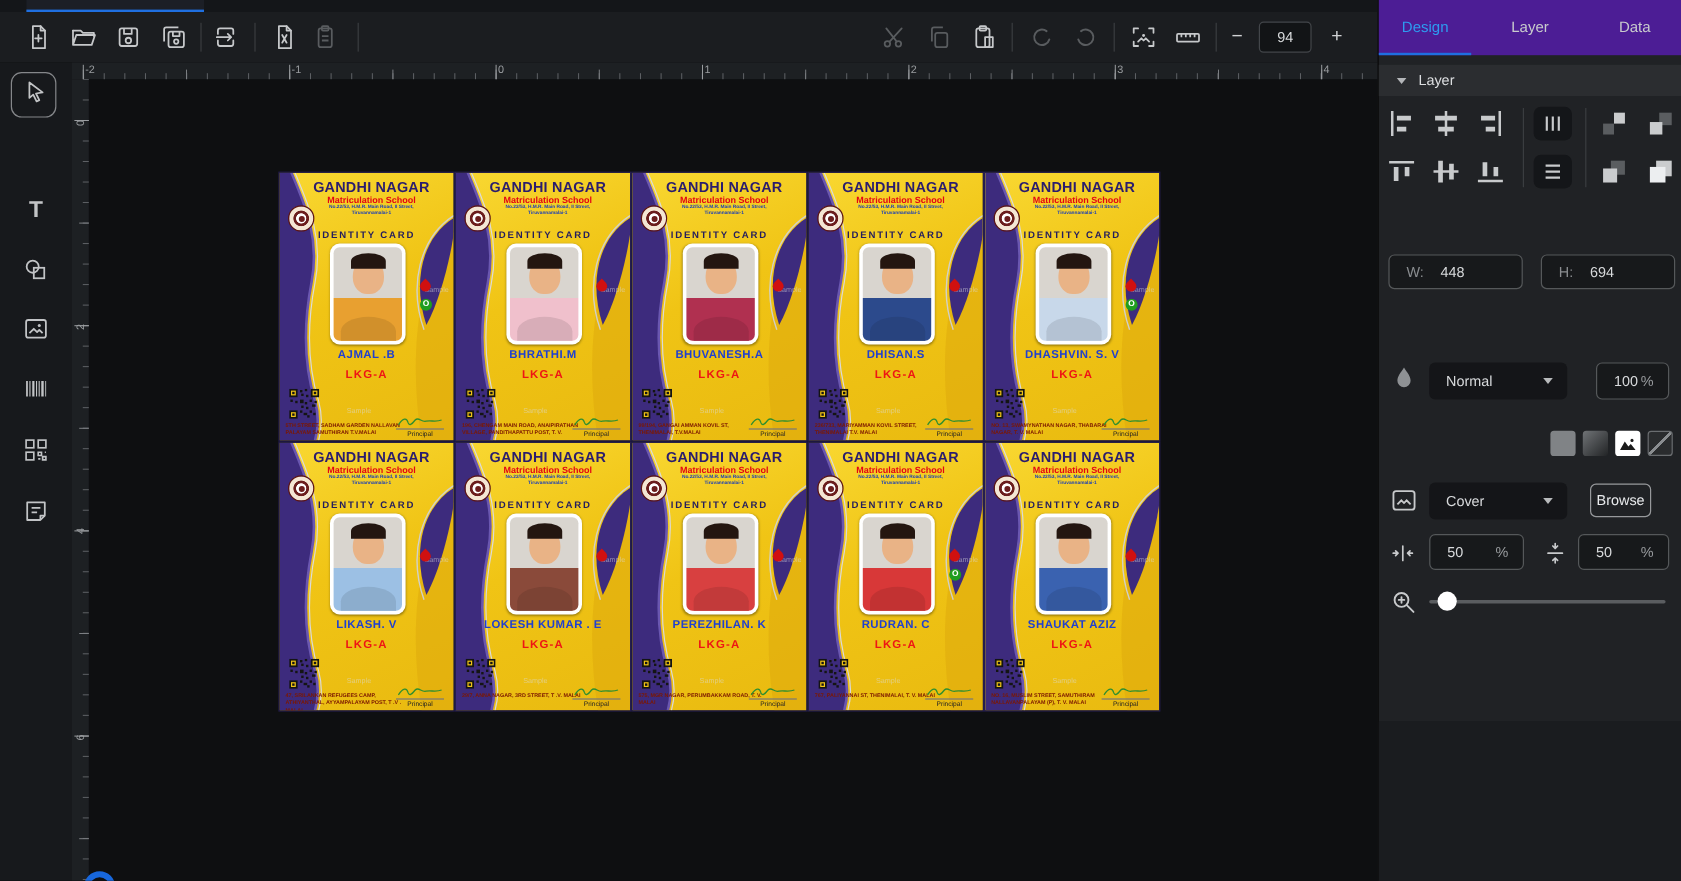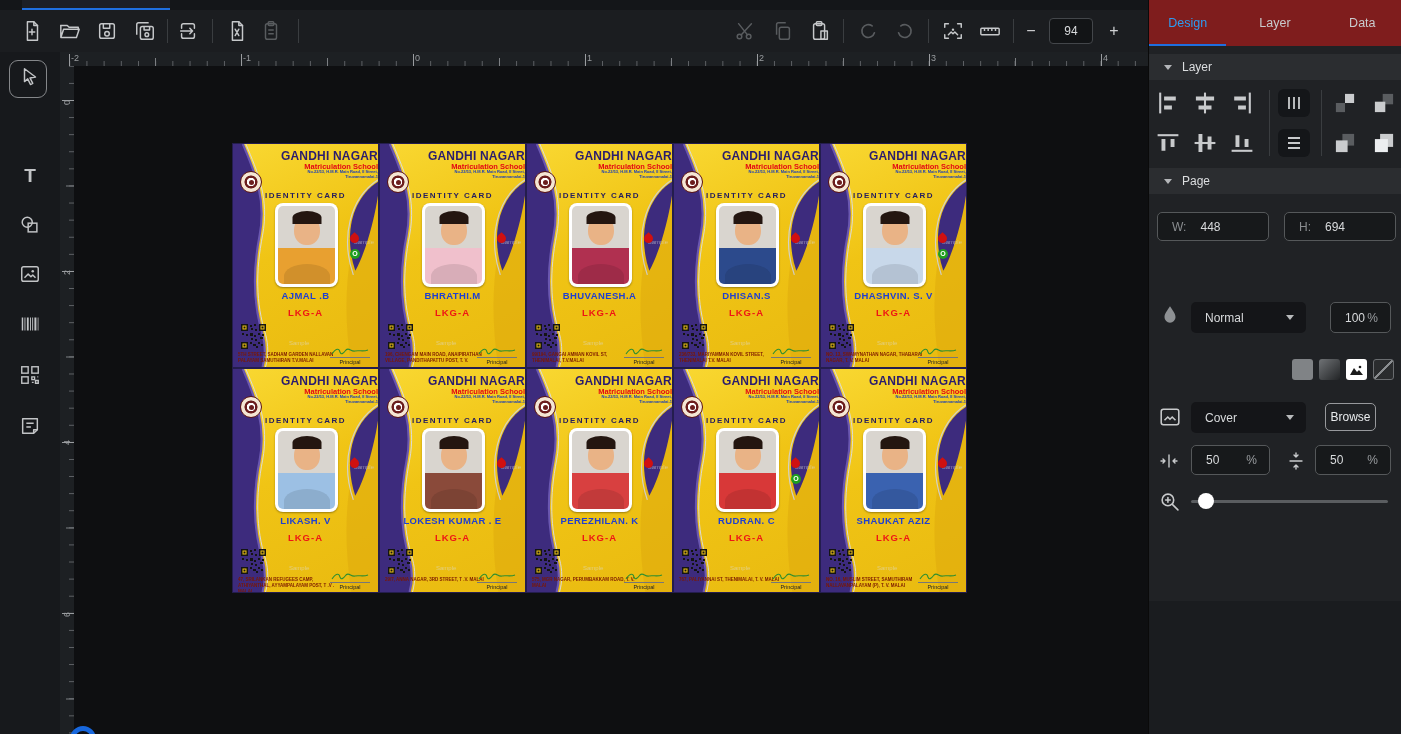--- a/index.html
+++ b/index.html
@@ -52,21 +52,21 @@
   .vlab { position:absolute; left:1px; width:12px; font-size:9px; color:#9a9da0;
     transform:rotate(-90deg); }
 
   
   #canvas { position:absolute; left:74px; top:66px; width:1074px; bottom:0; background:#0e0f11; overflow:hidden; }
   #cardgrid { position:absolute; left:158px; top:77px; display:grid;
     grid-template-columns:repeat(5,147px); grid-auto-rows:225px; }
   .card { position:relative; width:147px; height:225px; border:1px solid #241d4e; overflow:hidden;
     background:linear-gradient(155deg,#f9d832 0%,#f0c415 45%,#e9ba10 100%); }
   .card .swoosh { position:absolute; inset:0; width:100%; height:100%; }
-  .school-head { position:absolute; top:6px; left:8px; right:0; text-align:right; z-index:3; line-height:1.05; }
+  .school-head { position:absolute; top:6px; left:8px; right:0; text-align:center; z-index:3; line-height:1.05; }
   .sch-name { font-size:12px; font-weight:bold; color:#2a1c6e; letter-spacing:.2px; }
   .sch-sub { font-size:7.5px; font-weight:bold; color:#e30613; }
   .sch-addr { font-size:4px; font-weight:bold; color:#1a3eb8; }
   .idlabel { position:absolute; top:47px; left:0; right:0; text-align:center; font-size:8px; font-weight:bold;
     color:#241d5e; letter-spacing:1.5px; z-index:3; }
   .logo { position:absolute; left:7px; top:27px; width:22px; height:22px; border-radius:50%; z-index:3;
     background:radial-gradient(circle,#fff 0 28%,#6b1d1d 32% 44%,#f4e6d4 48% 100%); border:1px solid #5c1515; }
   .logo::after { content:""; position:absolute; left:8px; top:8px; width:5px; height:5px;
     border-radius:50%; background:#6b1d1d; }
   .photo { position:absolute; left:42px; top:59px; width:63px; height:84px; background:#fff; border-radius:8px;
@@ -93,21 +93,21 @@
     color:#7c1800; line-height:1.3; text-transform:uppercase; z-index:3; }
   .sign { position:absolute; right:8px; top:202px; width:40px; height:11px; z-index:3; }
   .principal { position:absolute; right:8px; top:213px; font-size:5.5px; color:#222; z-index:3;
     border-top:.5px solid #777; padding-top:1px; width:40px; text-align:center; }
   .wm { position:absolute; color:rgba(220,220,220,.55); font-size:6px; z-index:2; }
   .wm1 { right:4px; top:95px; } .wm2 { left:56px; top:196px; }
 
   
   #rightpanel { position:absolute; right:0; top:0; width:253px; height:100%; background:#202225;
     border-left:1px solid #0a0a0a; z-index:7; }
-  #ptabs { position:absolute; top:0; left:0; right:0; height:46px; display:flex; background:#7f1d1d;gap:10px; }
+  #ptabs { position:absolute; top:0; left:0; right:0; height:46px; display:flex; background:#4c1d95;gap:10px; }
   .ptab { flex:1; display:flex; align-items:center; justify-content:center; font-size:12.5px; color:#c9cbcd;
     cursor:pointer; position:relative; }
   .ptab.active { color:#2e9bf0; }
   .ptab.active::after { content:""; position:absolute; left:0; right:0; bottom:0; height:2px; background:#1f6fe0; }
   .sechead { position:absolute; left:0; right:0; height:26px; background:#2b2d30; display:flex;
     align-items:center; padding-left:15px; gap:10px; cursor:pointer; }
   .sechead .tri { width:0; height:0; border-left:4px solid transparent; border-right:4px solid transparent;
     border-top:5px solid #b4b6b9; }
   .sechead .slab { font-size:12px; color:#dcdee0; }
   .pic { position:absolute; width:26px; height:26px; color:#c8cacc; cursor:pointer; }
@@ -1046,24 +1046,20 @@
       <svg viewBox="0 0 20 20">
           <rect x="8" y="3" width="9" height="9" fill="#5a5d60"></rect>
           <rect x="3" y="8" width="9" height="9" fill="#caccce"></rect>
         </svg></div>
     <div class="pic" style="left:222px;top:130px">
       <svg viewBox="0 0 20 20">
           <rect x="7" y="3" width="10" height="10" fill="#caccce"></rect>
           <rect x="3" y="7" width="10" height="10" fill="#eceef0"></rect>
         </svg></div>
 
-    <div class="sechead" style="top:168px">
-      <span class="tri"></span>
-      <span class="slab">Page</span>
-    </div>
     <div class="pinput" style="left:8px;top:212px;width:112px">
       <span class="lab">W:</span>
         <span class="val">448</span>
       </div>
     <div class="pinput" style="left:135px;top:212px;width:112px">
       <span class="lab">H:</span>
         <span class="val">694</span>
       </div>
 
     <div class="pic" style="left:10px;top:304px;width:22px;height:22px">

